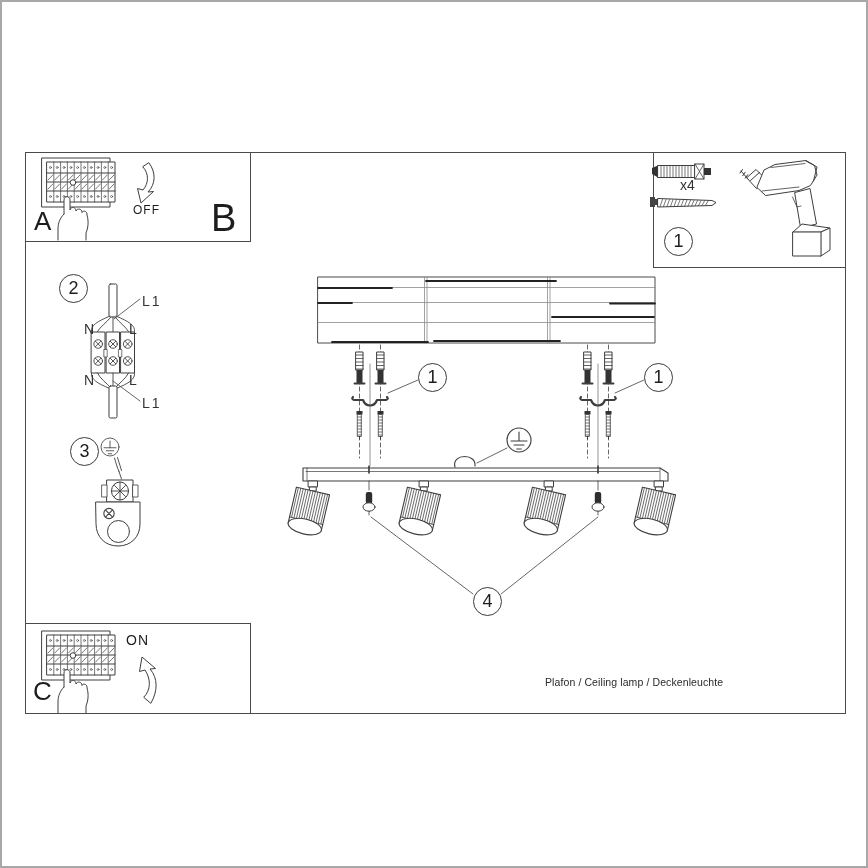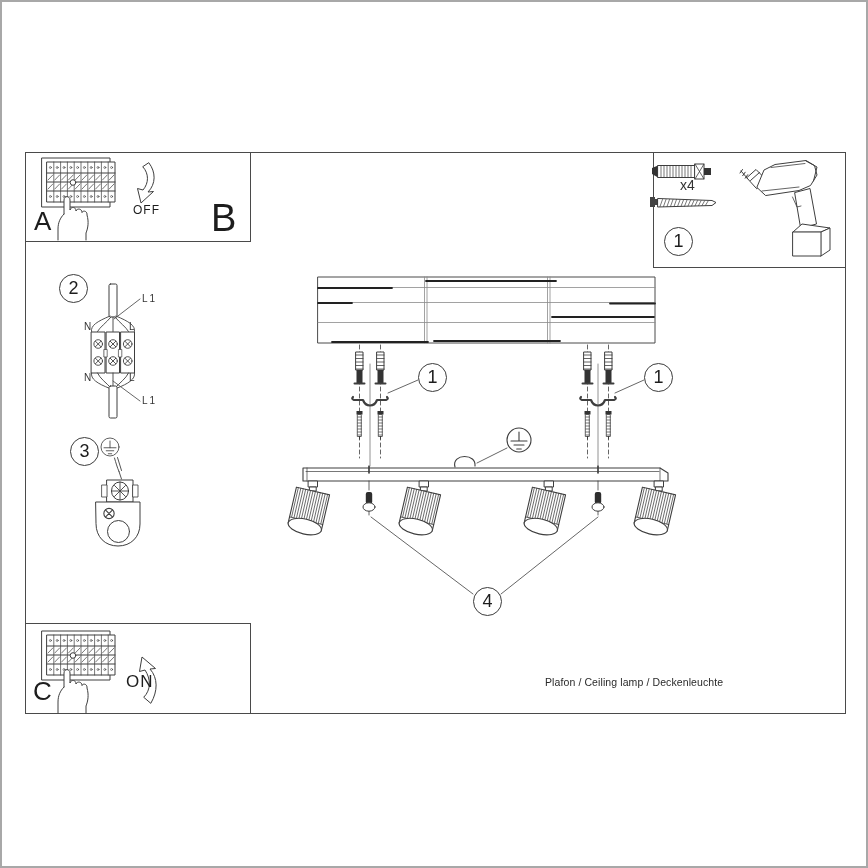--- a/index.html
+++ b/index.html
@@ -9,23 +9,23 @@
     box-shadow: inset 0 0 0 2px #a8a8a8;
   }
   .frame{position:absolute;border:1px solid #4a4a4a;background:transparent;}
   .box{position:absolute;border:1px solid #4a4a4a;background:#fff;}
   svg.art{position:absolute;left:0;top:0;}
   .lbl{position:absolute;white-space:nowrap;color:#1d1d1d;}
   .lbl-a{left:34px;top:206px;font-size:26px;}
   .lbl-b{left:211px;top:197px;font-size:38px;}
   .lbl-c{left:33px;top:676px;font-size:26px;}
   .lbl-off{left:119px;top:203px;font-size:12px;letter-spacing:1px;margin-left:14px;}
-  .lbl-on{left:126px;top:672px;font-size:17px;letter-spacing:1px;}
+  .lbl-on{left:126px;top:632px;font-size:14px;letter-spacing:1px;}
   .lbl-x4{left:680px;top:177px;font-size:14px;color:#333;}
-  .wire-lbl{font-size:10px;color:#333;text-align:center;}
+  .wire-lbl{font-size:14px;color:#333;text-align:center;}
   .marker{
     position:absolute;width:27px;height:27px;border:1.4px solid #3c3c3c;border-radius:50%;
     background:#fff;text-align:center;line-height:27px;font-size:18px;color:#1d1d1d;
   }
   .footer-line{position:absolute;left:545px;font-size:10.5px;color:#2a2a2a;letter-spacing:0.1px;}
 </style>
 </head>
 <body>
 
 <div class="sheet">

